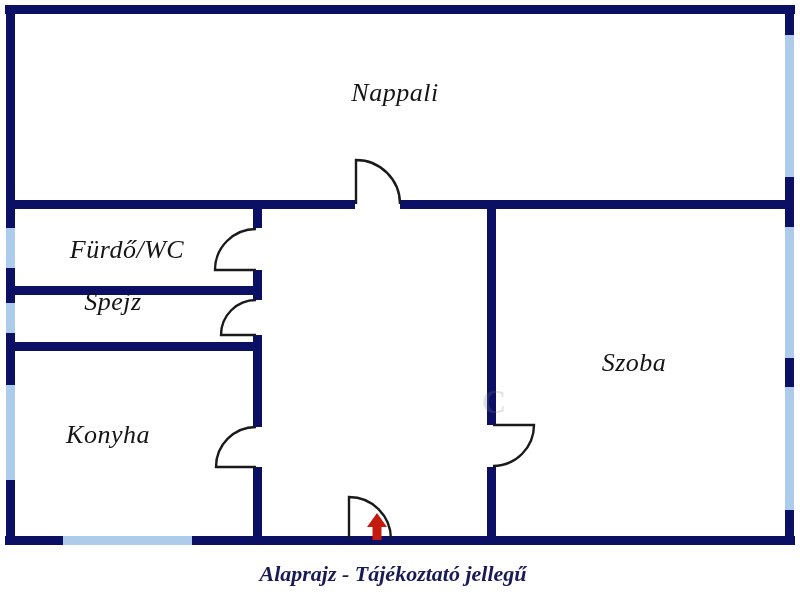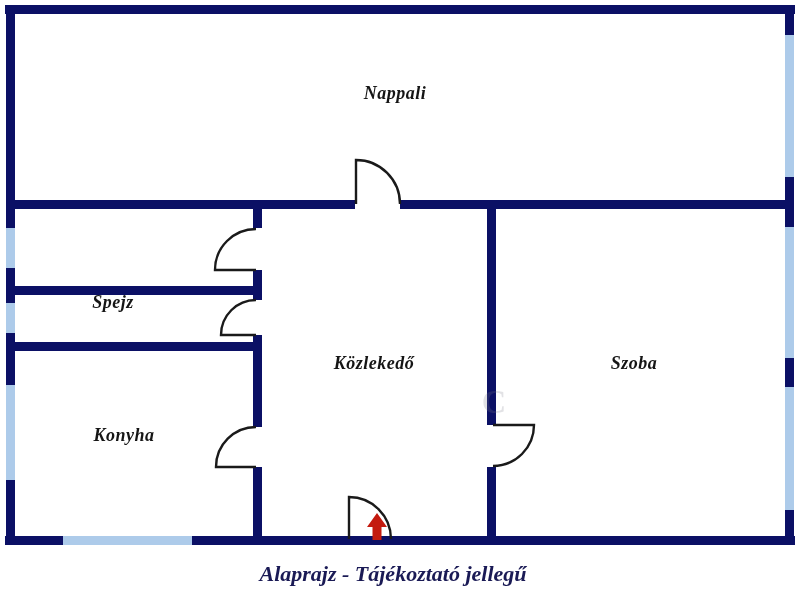--- a/index.html
+++ b/index.html
@@ -2,21 +2,21 @@
 <html style="--background: #ffffff; --wall: #0b1065; --window: #adcbea; --door-line: #1a1a1a; --label: #151515; --caption: #1a1a55; --arrow: #c41a0f;"><head>
 <meta charset="utf-8">
 <style>
   html,body{margin:0;padding:0;}
   body{width:800px;height:600px;background:#fff;overflow:hidden;}
   #canvas{position:relative;width:800px;height:600px;background:var(--background,#fff);
           font-family:"Liberation Serif", serif;}
   .w{position:absolute;background:var(--wall,#0b1065);}
   .win{position:absolute;background:var(--window,#adcbea);}
   .room-label{position:absolute;transform:translate(-50%,-50%);
-      font-weight:bold;font-style:italic;font-size:18px;color:var(--label,#151515);
+      font-weight:normal;font-style:italic;font-size:26px;color:var(--label,#151515);
       white-space:nowrap;letter-spacing:.5px;}
   .caption{position:absolute;left:393px;top:574px;transform:translate(-50%,-50%);
       font-weight:bold;font-style:italic;font-size:22px;color:var(--caption,#1a1a55);
       white-space:nowrap;}
   .watermark{position:absolute;left:494px;top:402px;transform:translate(-50%,-50%);
       font-size:34px;color:rgba(125,125,135,0.22);font-weight:bold;}
   svg.overlay{position:absolute;left:0;top:0;width:800px;height:600px;}
   .door{fill:none;stroke:var(--door-line,#1a1a1a);stroke-width:2.4px;}
   .arrow{fill:var(--arrow,#c41a0f);stroke:none;}
 </style>
@@ -55,21 +55,21 @@
     <path class="door" d="M356 204 L356 160 A44 44 0 0 1 400 204"></path>
     <path class="door" d="M256 270 L215 270 A41 41 0 0 1 256 229"></path>
     <path class="door" d="M256 335 L221 335 A35 35 0 0 1 256 300"></path>
     <path class="door" d="M256 467 L216 467 A40 40 0 0 1 256 427"></path>
     <path class="door" d="M493 425 L534 425 A41 41 0 0 1 493 466"></path>
     <path class="door" d="M349 539 L349 497 A42 42 0 0 1 391 539"></path>
     <path class="arrow" d="M377 513 L387 527 L381.5 527 L381.5 540 L372.5 540 L372.5 527 L367 527 Z"></path>
   </svg>
 
   <div class="room-label" style="left:395px;top:93px;">Nappali</div>
+  <div class="room-label" style="left:127px;top:250px;">Fürdő/WC</div>
   <div class="room-label" style="left:113px;top:302px;">Spejz</div>
-  <div class="room-label" style="left:124px;top:435px;">Konyha</div>
-  <div class="room-label" style="left:374px;top:363px;">Közlekedő</div>
+  <div class="room-label" style="left:108px;top:435px;">Konyha</div>
   <div class="room-label" style="left:634px;top:363px;text-align:right;">Szoba</div>
 
   <div class="watermark">C</div>
 
   <div class="caption">Alaprajz - Tájékoztató jellegű</div>
 </div>
 
 </body></html>

